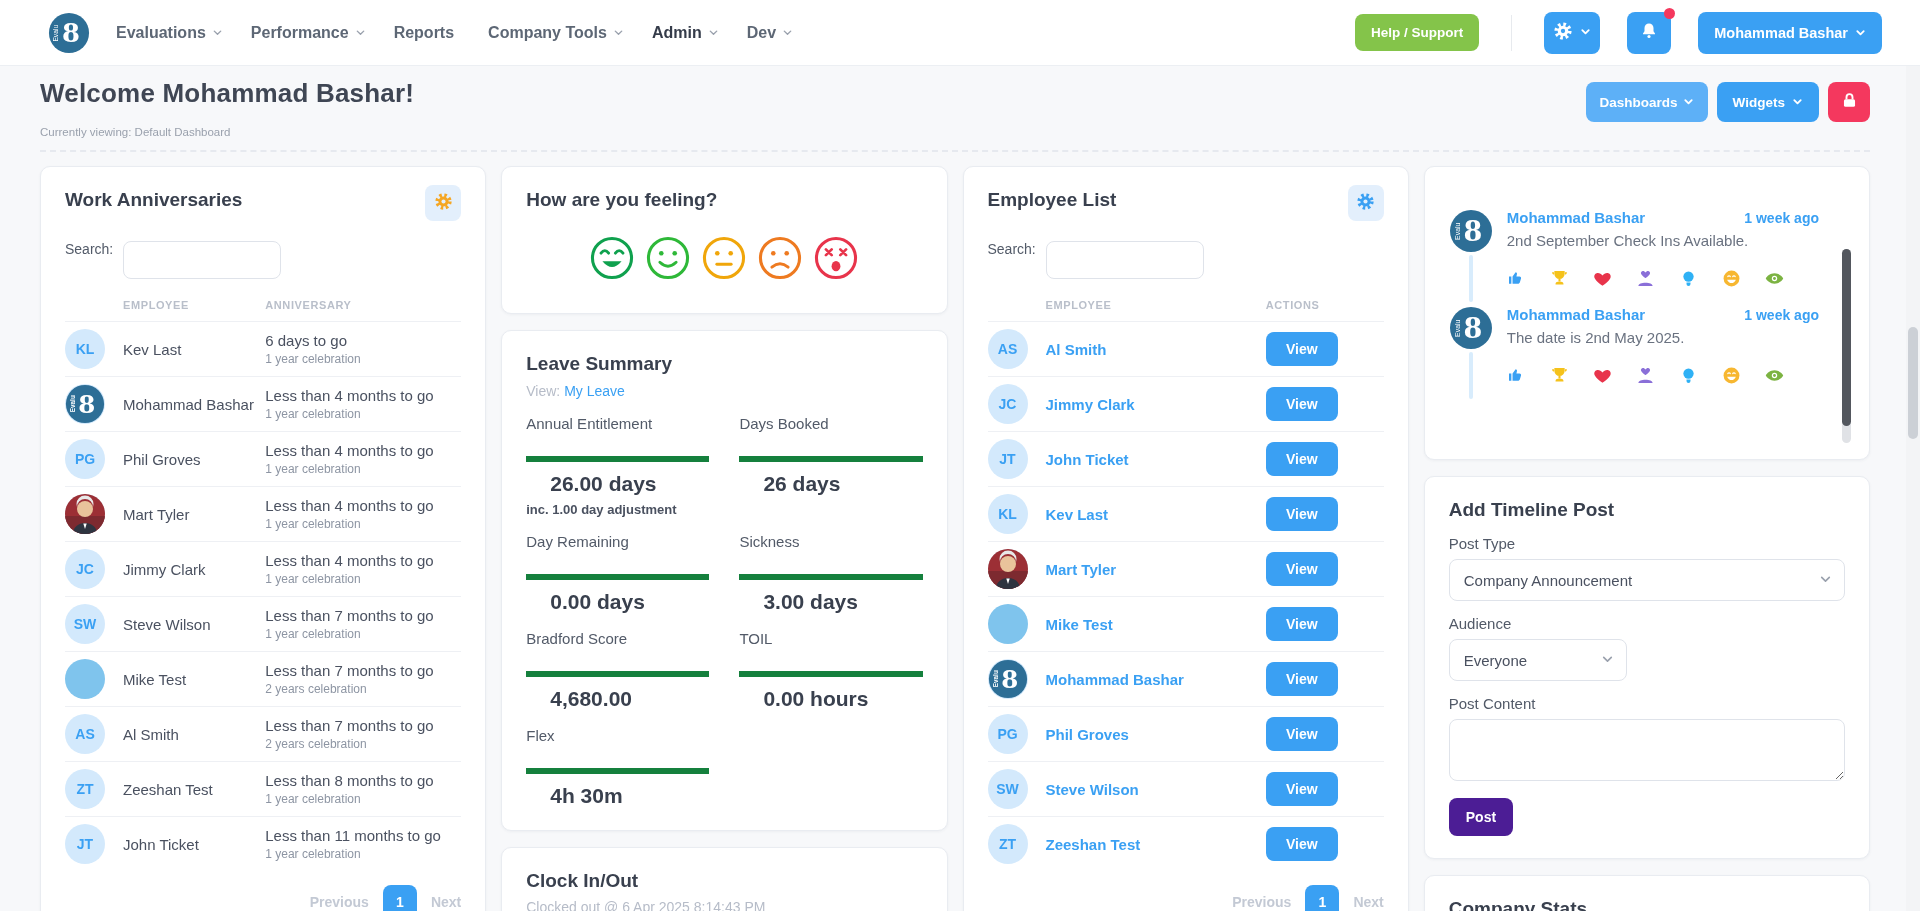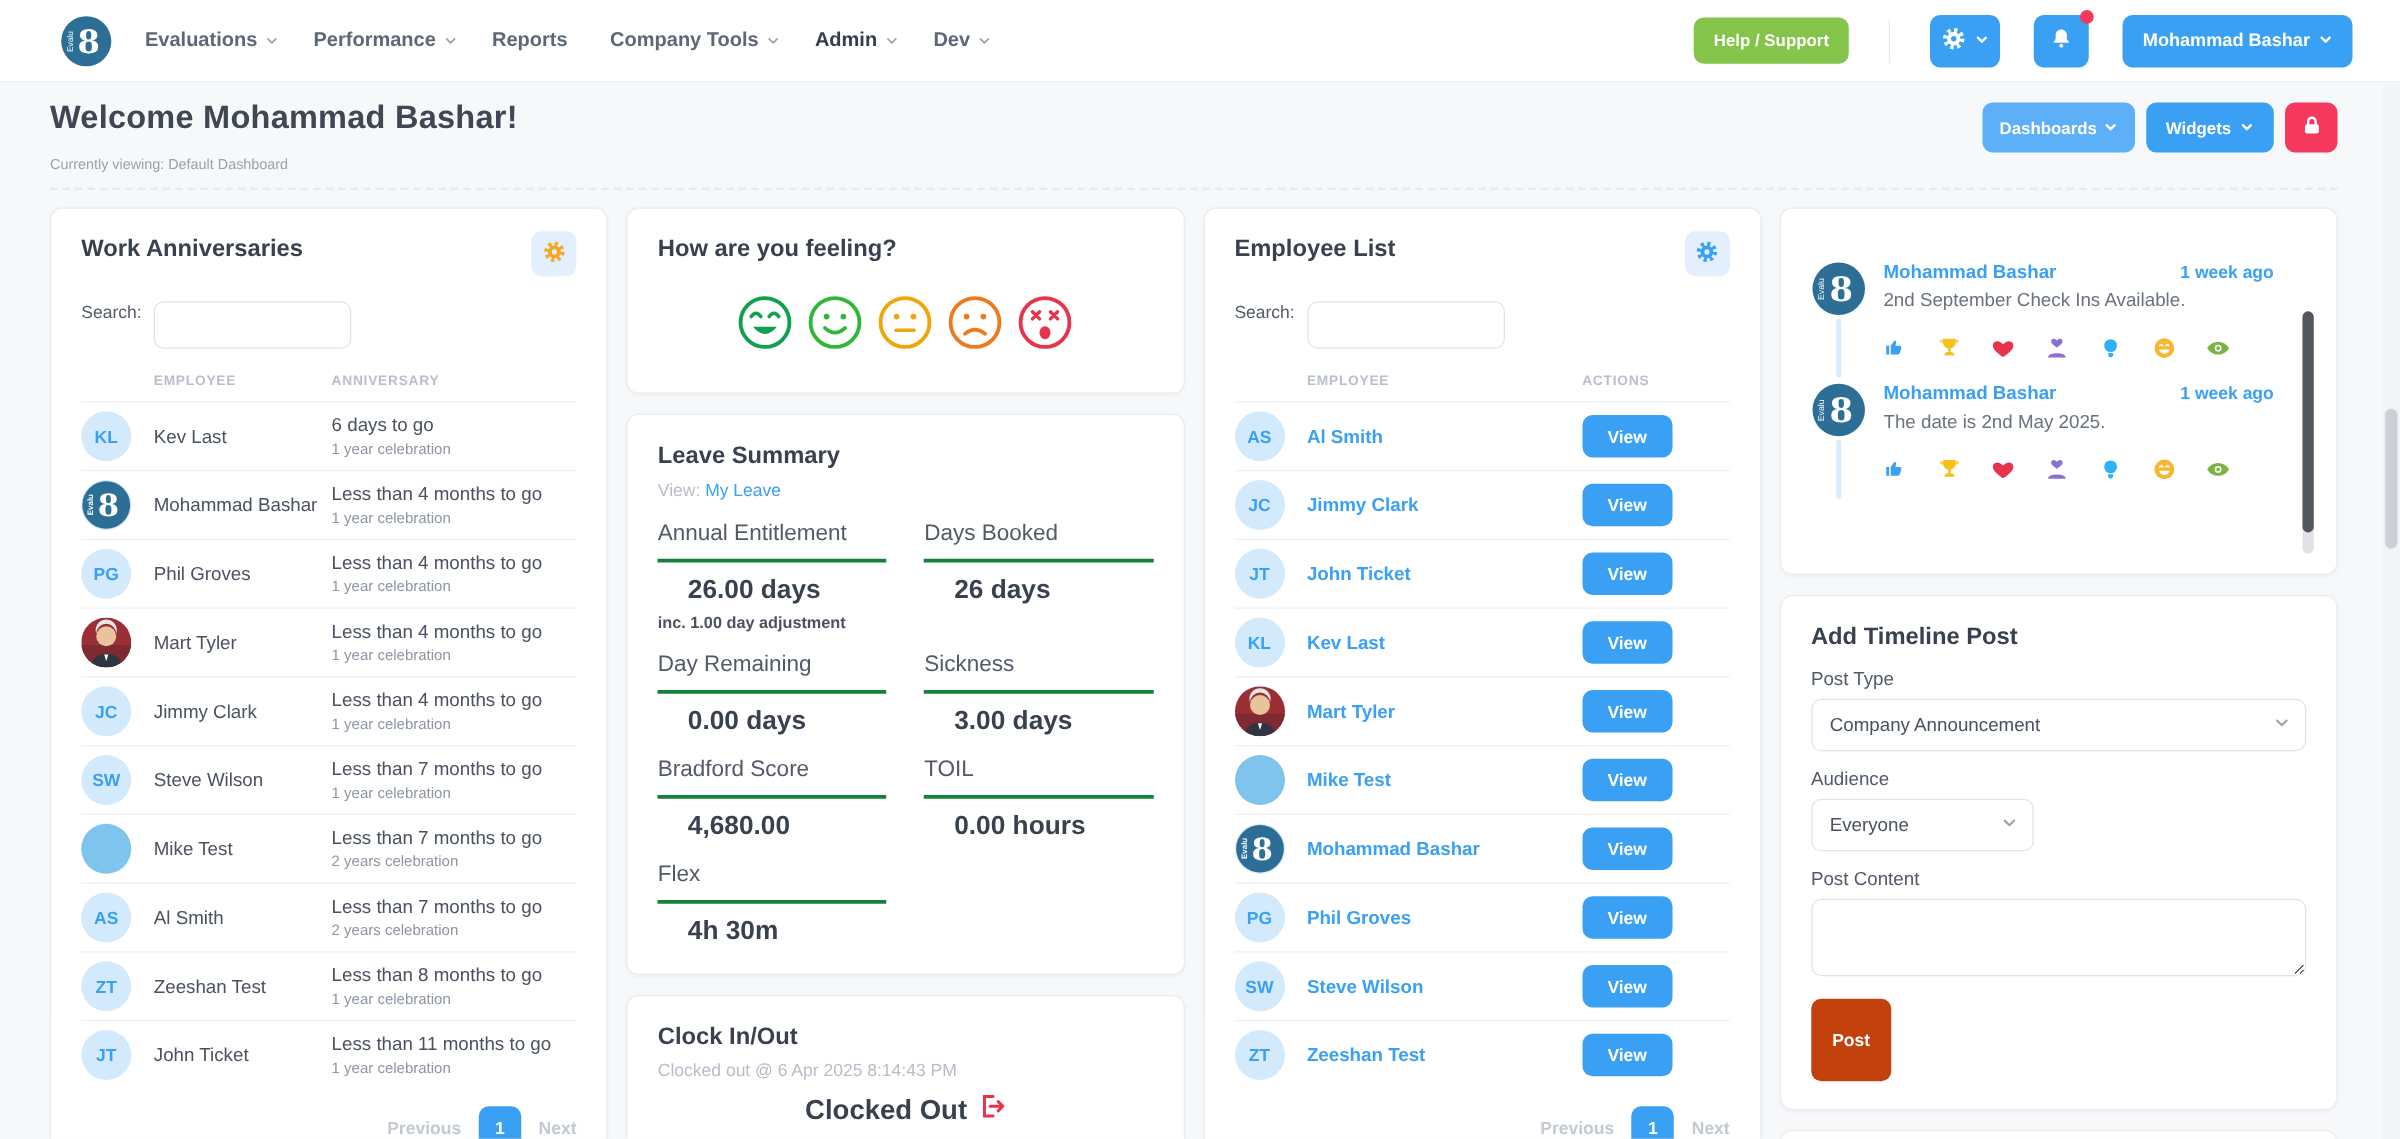--- a/index.html
+++ b/index.html
@@ -83,21 +83,21 @@
   .view-line { font-size:14px; color:#b6bcc8; margin-top:8px; }
   .view-line a { color:#3aa0f3; }
 
   
   .faces { display:flex; justify-content:center; gap:10px; margin:24px 0 6px; }
   .face { cursor:pointer; }
 
   
   .stats-grid { display:grid; grid-template-columns:1fr 1fr; column-gap:30px; row-gap:16px;
     margin-top:16px; }
-  .stat-label { font-size:18px; color:#525a68; padding-bottom:10px; border-bottom:3px solid #15803d; }
+  .stat-label { font-size:15px; color:#525a68; padding-bottom:24px; border-bottom:6px solid #15803d; }
   .stat-value { font-size:21px; font-weight:700; color:#39404e; margin-top:10px; padding-left:24px; }
   .stat-note { font-size:13px; font-weight:700; color:#4a5160; margin-top:6px; }
 
   
   .clock-status-line { font-size:14px; color:#b6bcc8; margin-top:7px; }
   .clock-state { display:flex; align-items:center; justify-content:center; gap:9px; margin-top:10px;
     font-size:22px; font-weight:700; color:#39404e; }
   .clock-total { text-align:center; font-size:15px; color:#4a5160; margin-top:8px; }
   .clock-dash { text-align:center; font-size:16px; font-weight:700; margin-top:4px; }
   .select { position:relative; height:42px; border:1px solid #dfe3ea; border-radius:8px;
@@ -122,21 +122,21 @@
   .tl-scrollbar { position:absolute; right:18px; top:82px; bottom:16px; width:9px;
     background:#e0e2e6; border-radius:5px; }
   .tl-thumb { position:absolute; top:0; left:0; right:0; height:91%; background:#53575e;
     border-radius:5px; cursor:pointer; }
 
   
   .form-label { font-size:15px; color:#525a68; margin:14px 0 7px; }
   .audience-select { width:178px; }
   .post-textarea { width:100%; height:62px; border:1px solid #dfe3ea; border-radius:8px;
     resize:both; padding:8px 10px; font-size:14px; font-family:inherit; outline:none; }
-  .btn-post { background:#c2410c; color:#fff; border-radius:8px; padding:25px 17px;
+  .btn-post { background:#4c1d95; color:#fff; border-radius:8px; padding:11px 17px;
     font-size:14px; font-weight:700; margin-top:13px; }
 
   
   .cs-card { min-height:170px; }
 
   
   .win-scroll { position:fixed; right:0; top:0; width:14px; height:911px; background:#f3f4f6; }
   .win-thumb { position:absolute; right:2px; top:327px; width:10px; height:112px;
     background:#ccd0d6; border-radius:5px; }
 </style>

